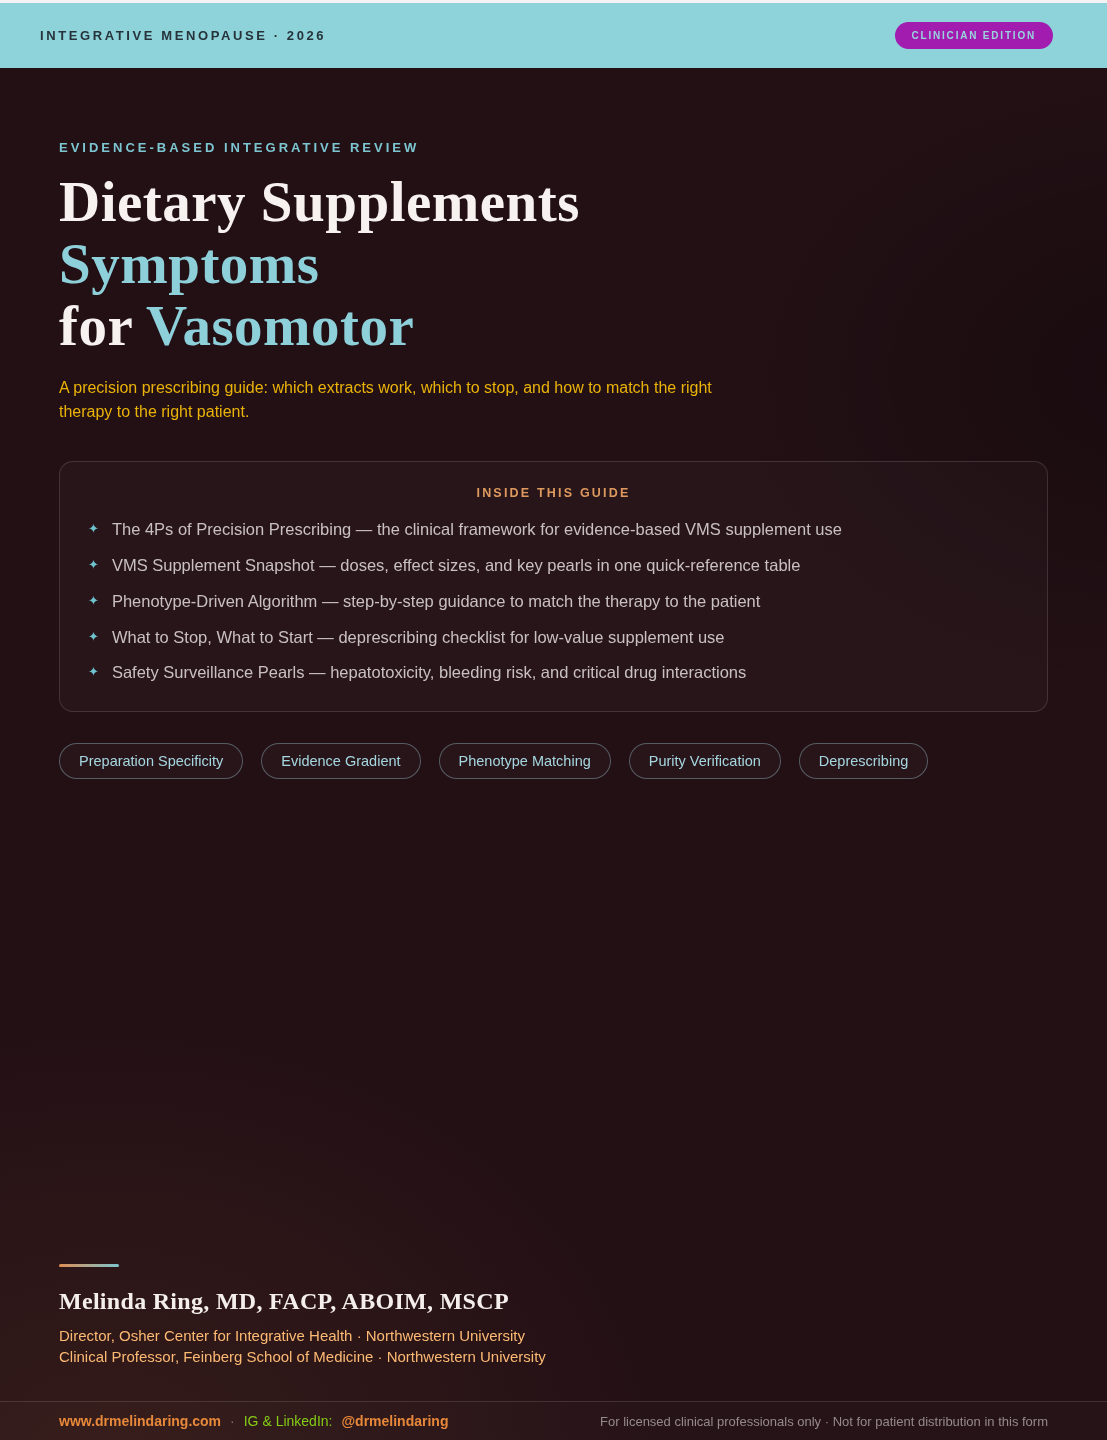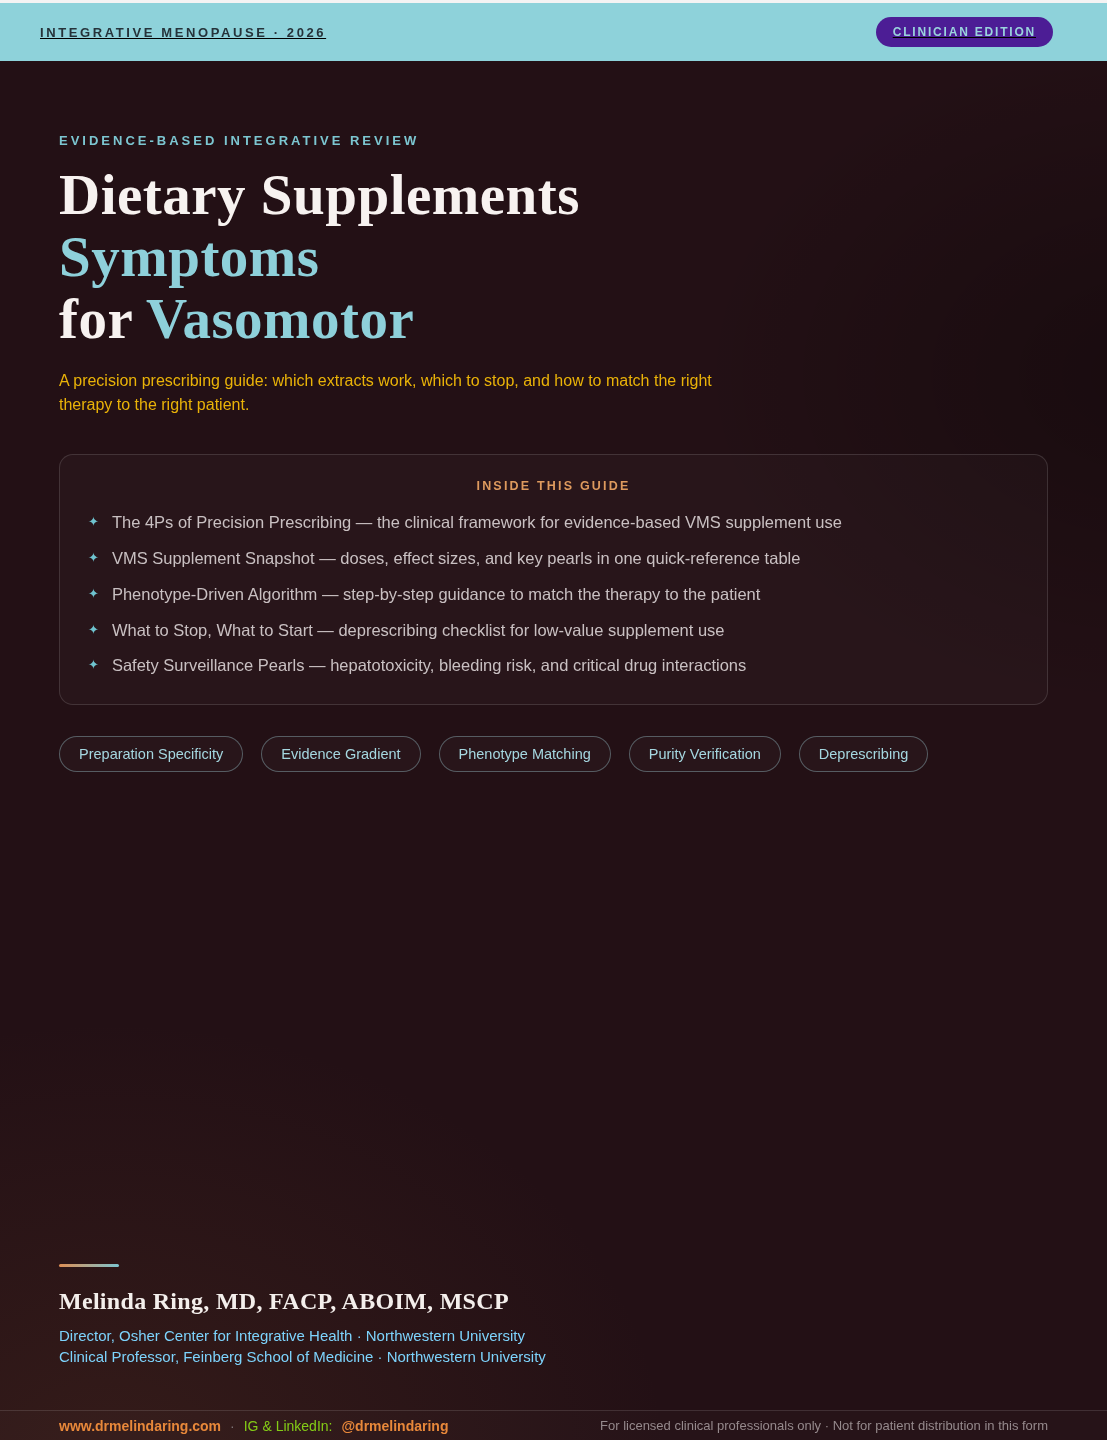--- a/index.html
+++ b/index.html
@@ -13,33 +13,32 @@
       radial-gradient(760px 560px at 104% 26%, rgba(0, 0, 0, 0.30), transparent 60%);
     font-family: "Liberation Sans", sans-serif;
     -webkit-font-smoothing: antialiased;
   }
 
   
   .top-strip { height: 3px; background: #f4f3f3; }
 
   
   .topbar {
-    height: 58px;
+    height: 65px;
     background: #8ed2da;
     display: flex; align-items: center; justify-content: space-between;
     padding: 0 54px 0 40px;
-    text-decoration: underline;
   }
   .brand {
     font-size: 13px; font-weight: bold; letter-spacing: 2.6px;
     color: #26333a;
   }
   .edition-badge {
-    background: #4c1d95; color: #9ad4dd;
-    font-size: 12px; font-weight: bold; letter-spacing: 1.8px;
+    background: #a21caf; color: #9ad4dd;
+    font-size: 10px; font-weight: bold; letter-spacing: 1.8px;
     padding: 8px 17px; border-radius: 999px;
     white-space: nowrap;
     text-align: right;
   }
 
   .content { padding: 0 59px; }
 
   .eyebrow {
     margin-top: 72px;
     font-size: 13px; font-weight: bold; letter-spacing: 3px;
@@ -105,26 +104,26 @@
     background: linear-gradient(90deg, #de8f55, #7cc5d0);
   }
   .author-name {
     margin-top: 21px;
     font-family: "Liberation Serif", "DejaVu Serif", serif;
     font-weight: bold; font-size: 24px; color: #f4efec;
     letter-spacing: 0.3px;
   }
   .author-creds { margin-top: 10px; }
   .author-cred {
-    font-size: 15px; line-height: 1.42; color: #7dd3fc;
+    font-size: 15px; line-height: 1.42; color: #fdba74;
   }
 
   .footer {
     position: absolute; left: 0; right: 0; bottom: 0;
-    height: 30px; box-sizing: border-box;
+    height: 39px; box-sizing: border-box;
     border-top: 1px solid rgba(255,255,255,0.12);
     background: rgba(255,255,255,0.015);
     display: flex; align-items: center; justify-content: space-between;
     padding: 0 59px;
   }
   .footer-left { display: flex; align-items: baseline; gap: 9px; }
   .footer-link { font-size: 14px; font-weight: bold; color: #e8883a; }
   .footer-sep { font-size: 14px; color: #7d7376; }
   .footer-social-label { font-size: 14px; color: #84cc16; }
   .footer-note { font-size: 13px; color: #95898c; }

